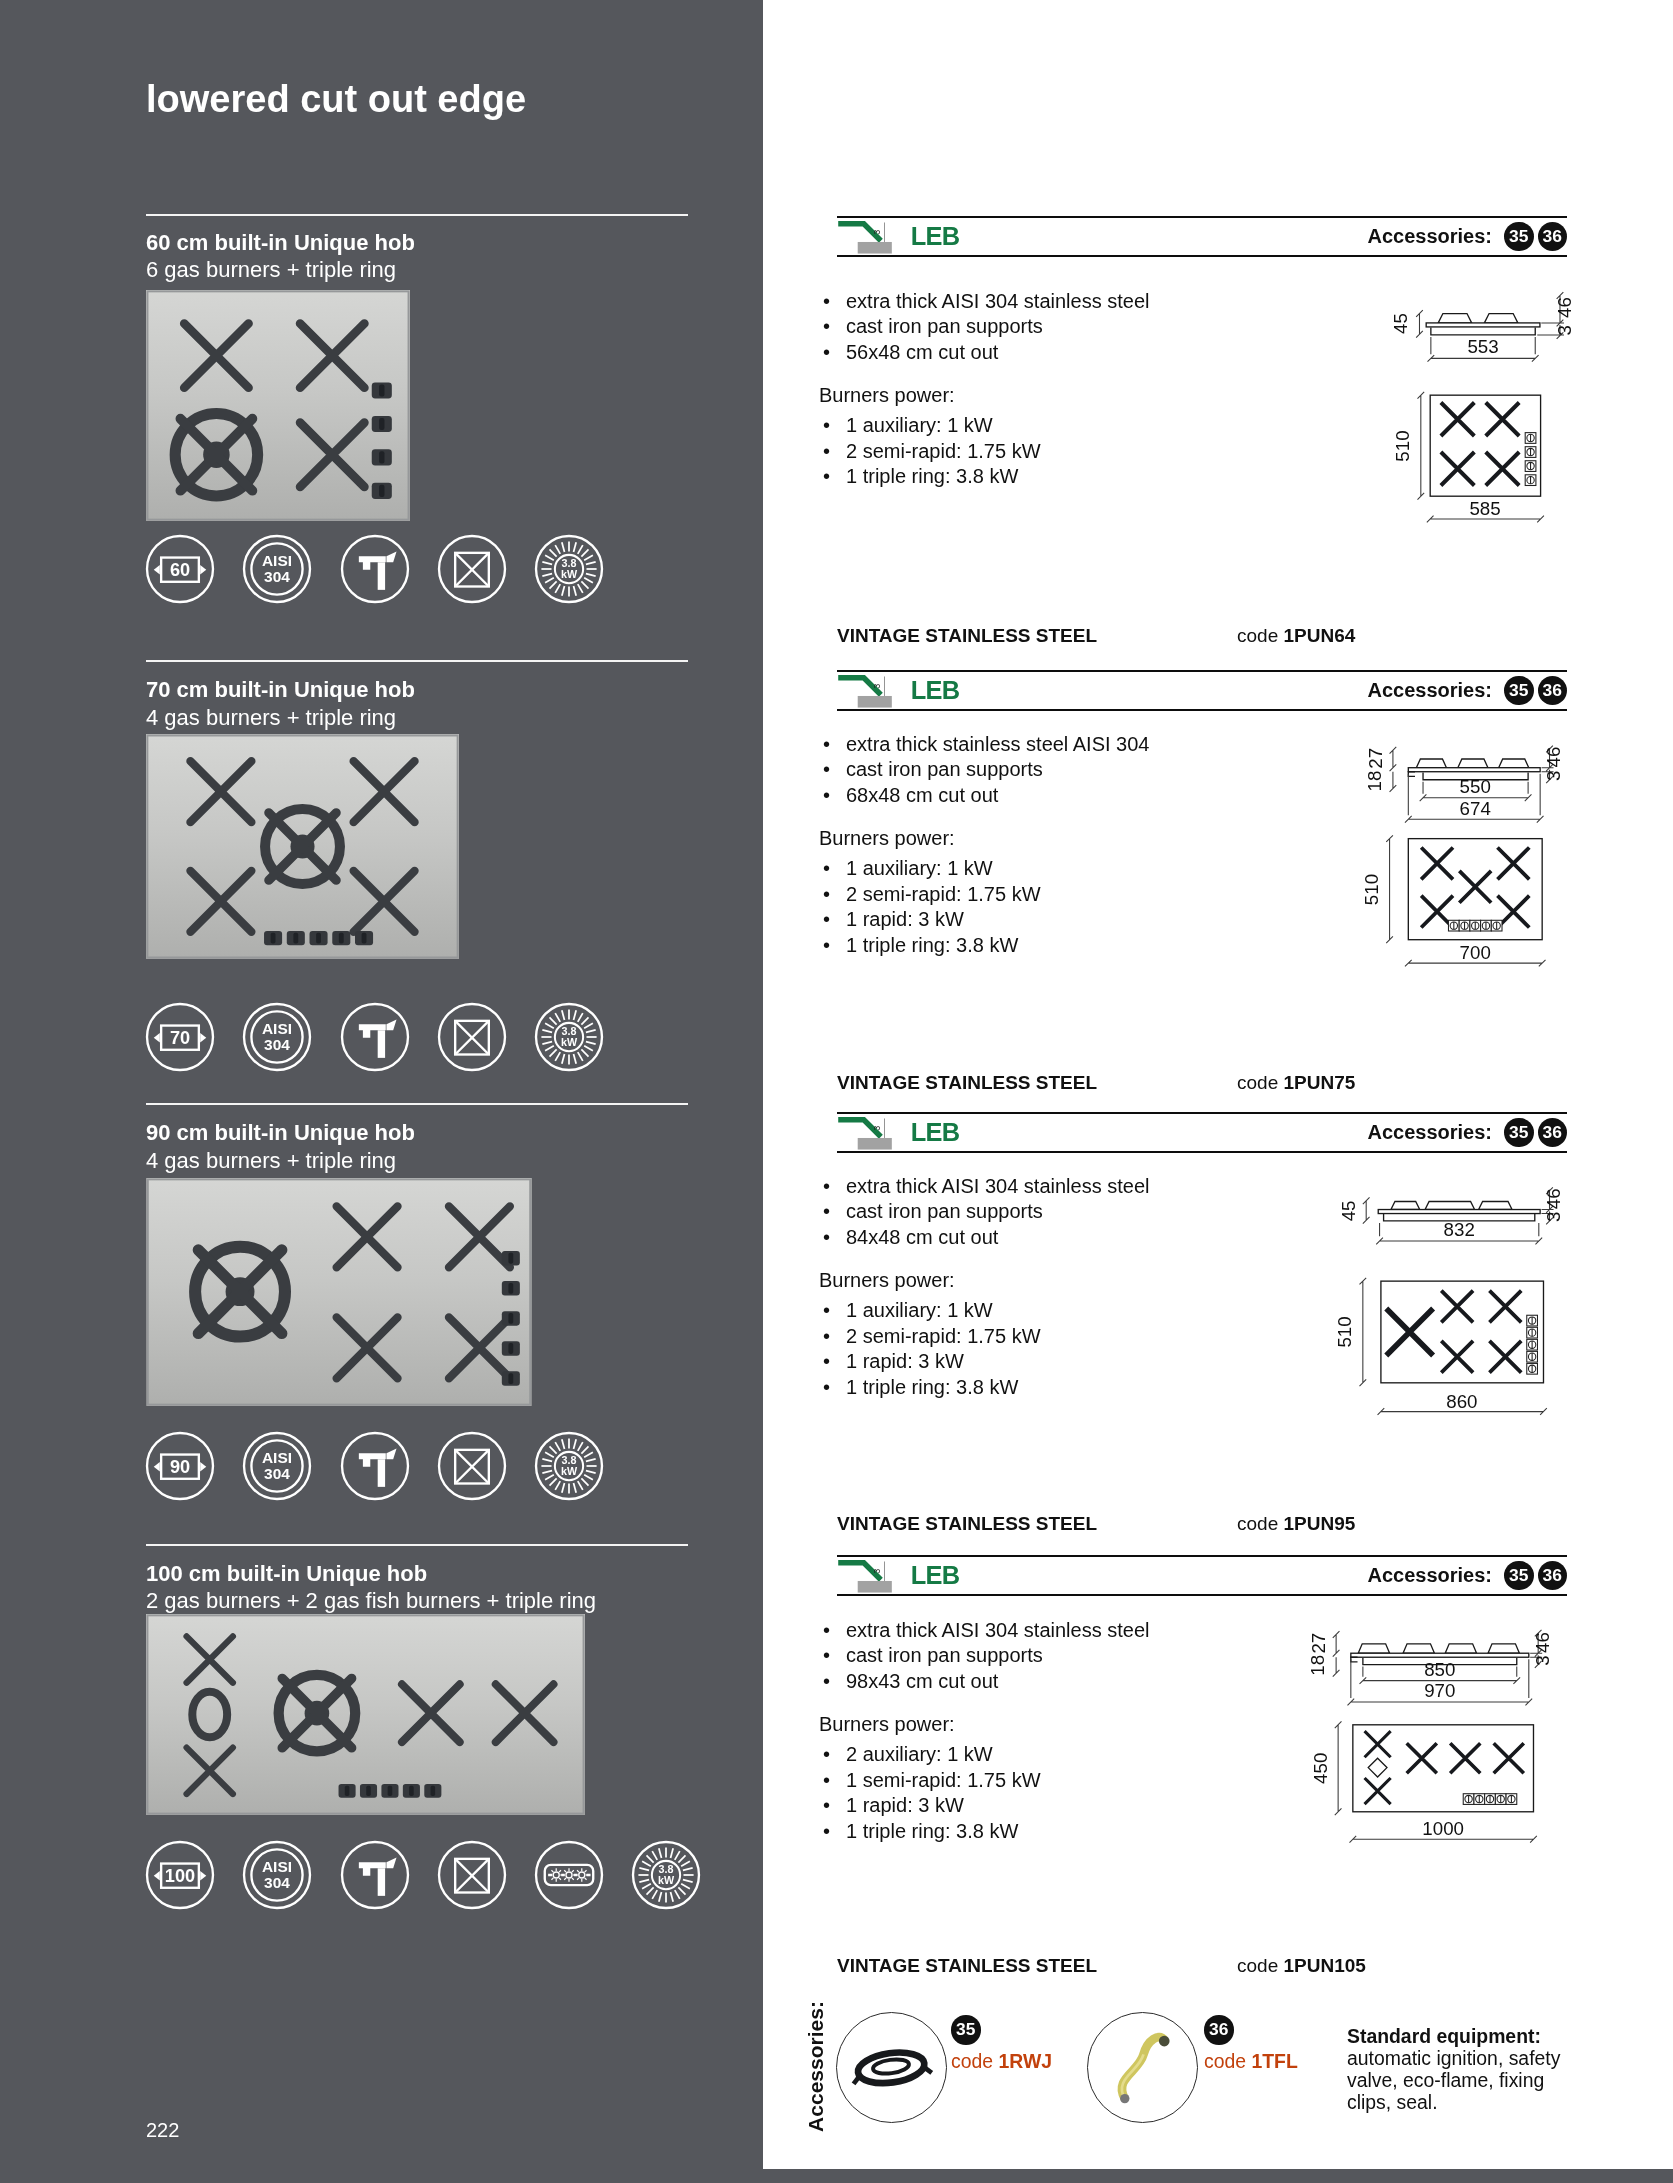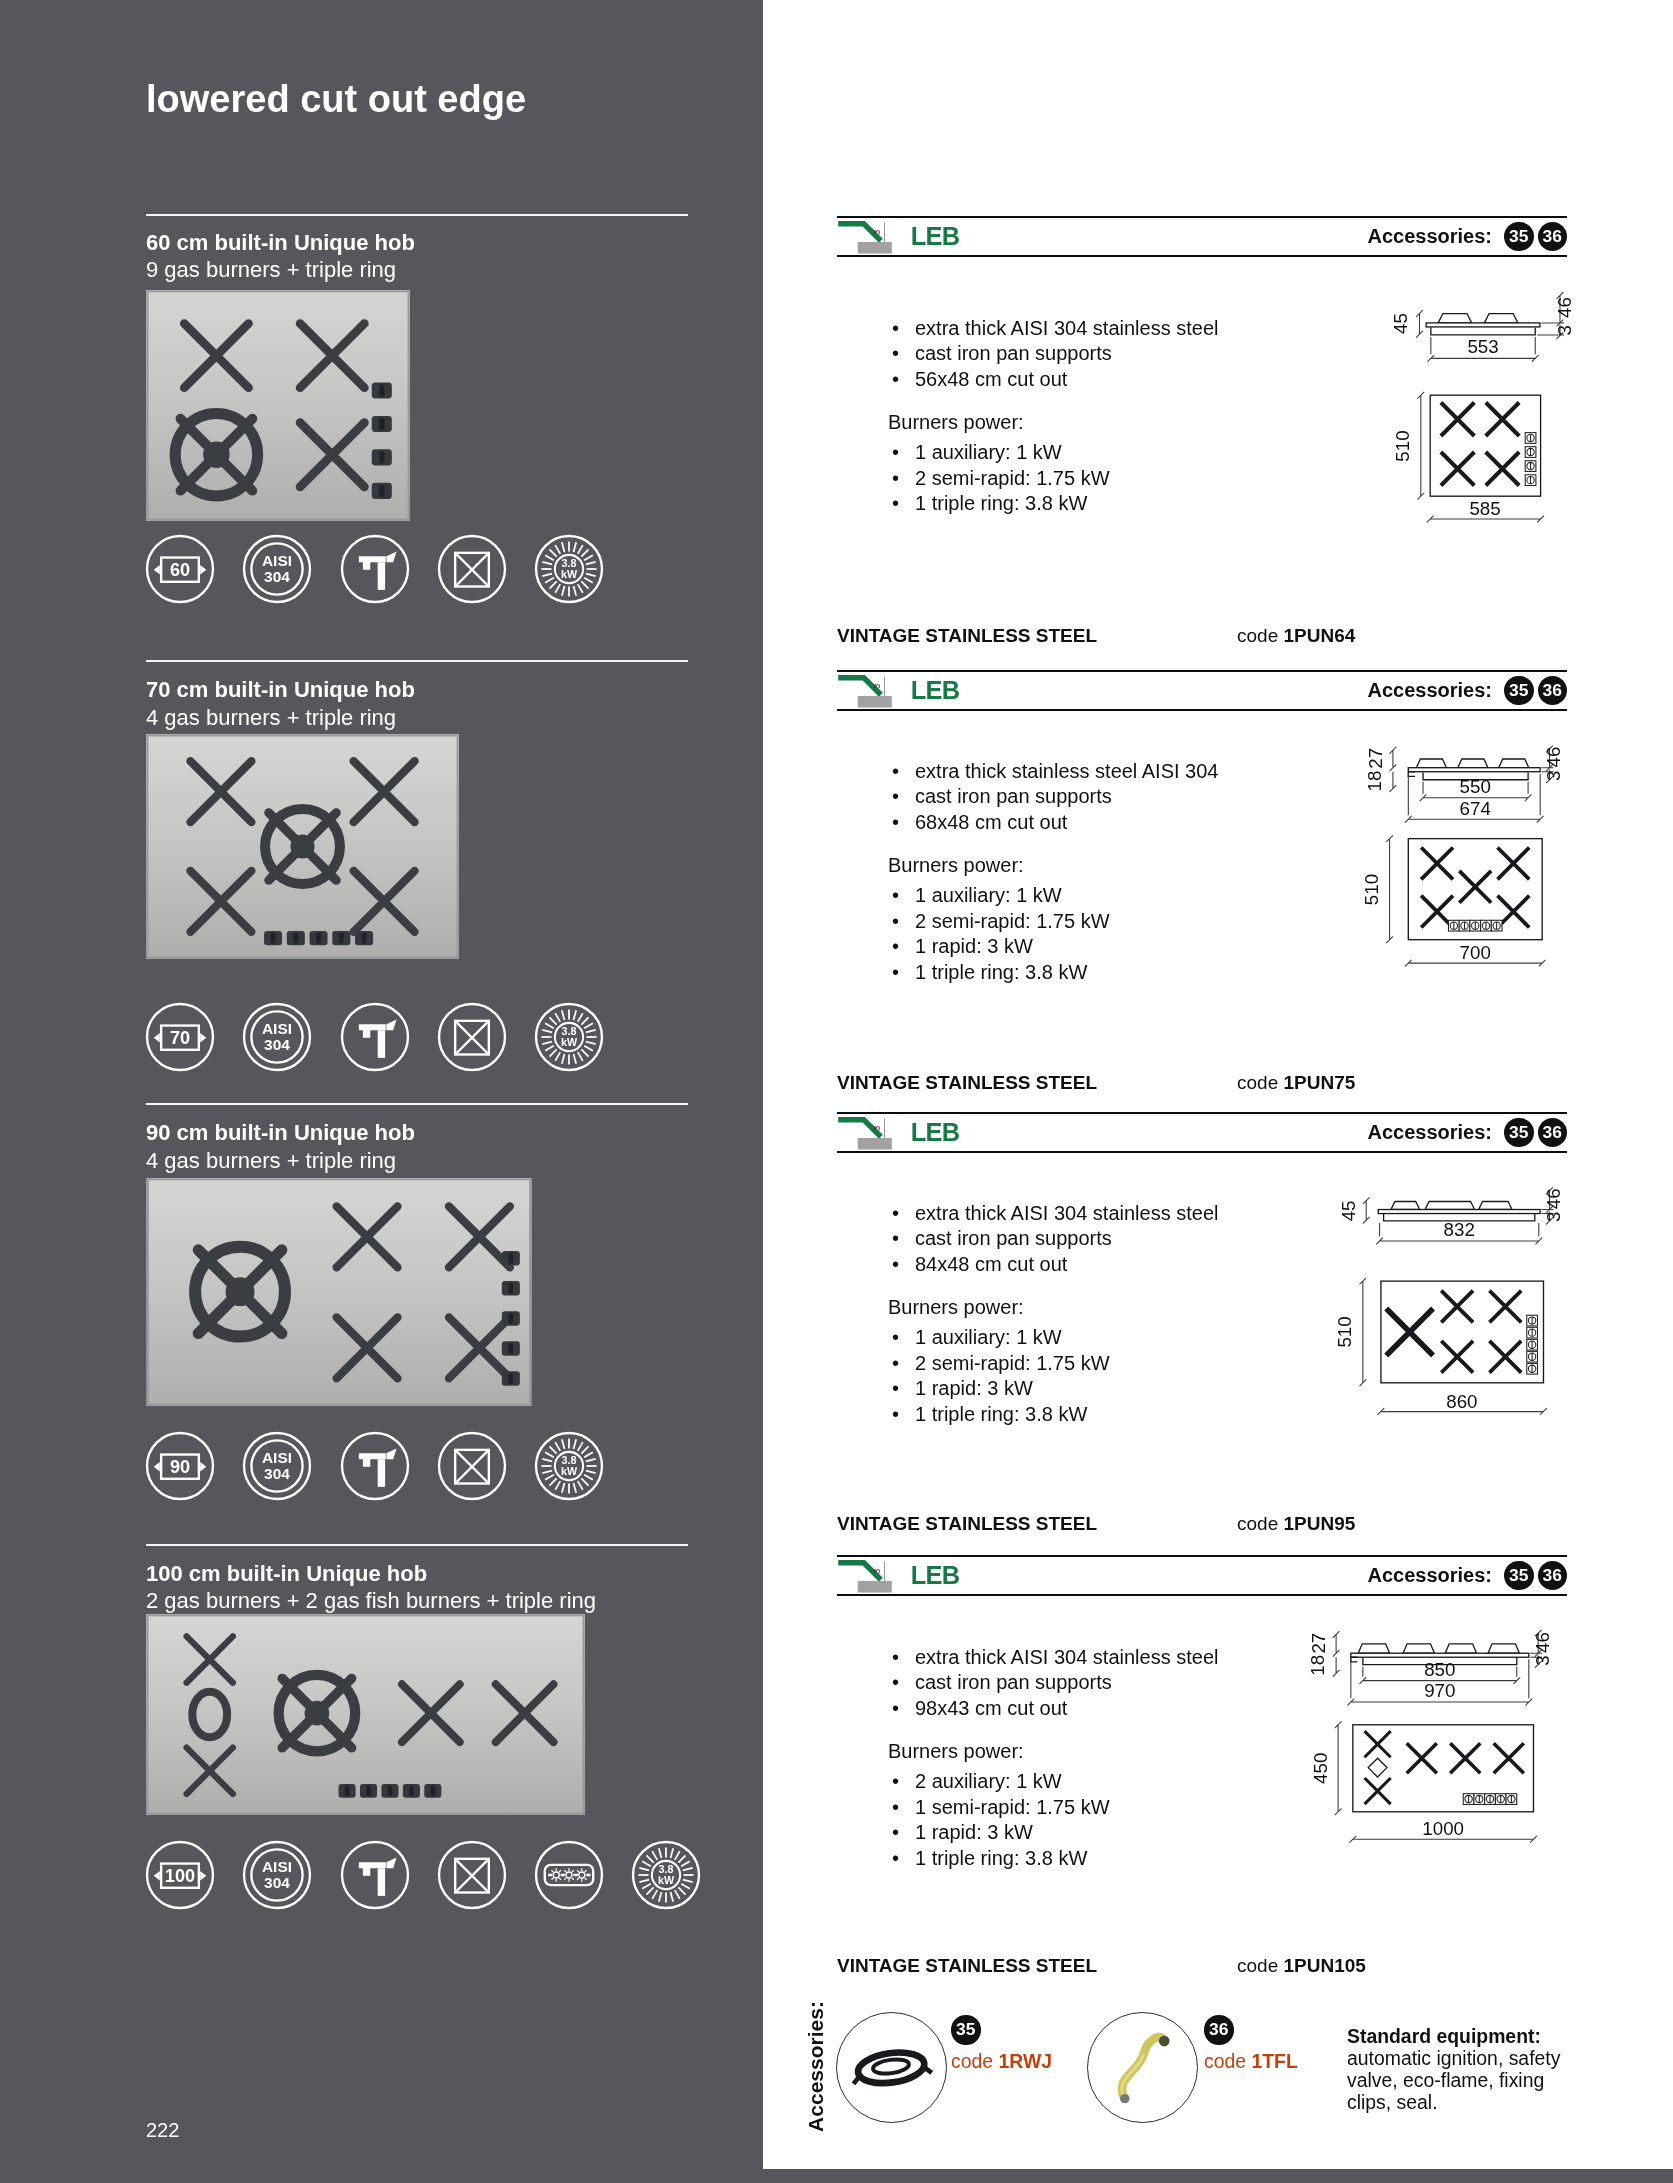--- a/index.html
+++ b/index.html
@@ -27,21 +27,21 @@
   .sunrays line{stroke:#fff;stroke-width:1.8;}
   .sunc{fill:none;stroke:#fff;stroke-width:2;}
   .wc{fill:none;stroke:#fff;stroke-width:3;}
   
   .rhead{position:absolute;left:837px;width:730px;height:37px;border-top:2.7px solid #0d0d0d;border-bottom:2.7px solid #0d0d0d;display:flex;align-items:center;justify-content:space-between;background:#fff;}
   .lebwrap{display:flex;align-items:center;}
   .leb{color:#157a45;font-size:25.4px;font-weight:bold;margin-left:6.7px;letter-spacing:-0.7px;}
   .accwrap{display:flex;align-items:center;}
   .acclabel{font-size:20px;font-weight:bold;color:#111;margin-right:8px;}
   .badge{display:inline-block;width:29.5px;height:29.5px;border-radius:50%;background:#111;color:#fff;font-size:17.4px;font-weight:bold;text-align:center;line-height:29.5px;margin-left:4px;}
-  .specs{position:absolute;left:888px;width:469px;color:#111;margin-top:27px;}
+  .specs{position:absolute;left:819px;width:469px;color:#111;}
   .specs ul{list-style:none;margin:0;padding:0;}
   .specs li{position:relative;padding-left:27px;font-size:20px;line-height:25.4px;}
   .specs li:before{content:"\2022";position:absolute;left:4px;}
   .bp{font-size:20px;font-weight:normal;line-height:25.4px;margin-top:17.4px;margin-bottom:5.4px;}
   .vintage{position:absolute;left:837px;width:730px;color:#111;font-size:19px;line-height:23px;}
   .vname{font-weight:bold;}
   .vcode{position:absolute;left:400px;top:0;}
   .vcode b{font-weight:bold;}
   .td{position:absolute;}
   .td text{fill:#111;font-size:28px;text-anchor:middle;font-family:"Liberation Sans",sans-serif;}
@@ -116,21 +116,21 @@
 
   <div class="leftcol"></div>
   <div class="botband"></div>
 
   <div class="title">
     <div>lowered cut out edge</div>
   </div>
 
   <div class="divider" style="top:214px"></div>
   <div class="lshead" style="top:229px">60 cm built-in Unique hob</div>
-  <div class="lssub" style="top:256px">9 gas burners + triple ring</div>
+  <div class="lssub" style="top:256px">6 gas burners + triple ring</div>
   <svg class="photo" style="left:146px;top:290px" width="264" height="231" viewBox="0 0 394 345">
     <rect width="394" height="345" fill="url(#metal)"></rect>
       <rect x="2" y="2" width="390" height="341" class="pframe"></rect>
     <use href="#pcross" transform="translate(105,98) scale(1.0)"></use>
     <use href="#pcross" transform="translate(278,98) scale(1.0)"></use>
     <use href="#pcross" transform="translate(278,246) scale(1.0)"></use>
     <use href="#pring" transform="translate(105,246) scale(1.1)"></use>
     <use href="#pcross" transform="translate(105,246) scale(1.12)"></use>
     <use href="#pknob" transform="translate(352,150)"></use>
       <use href="#pknob" transform="translate(352,200)"></use>

